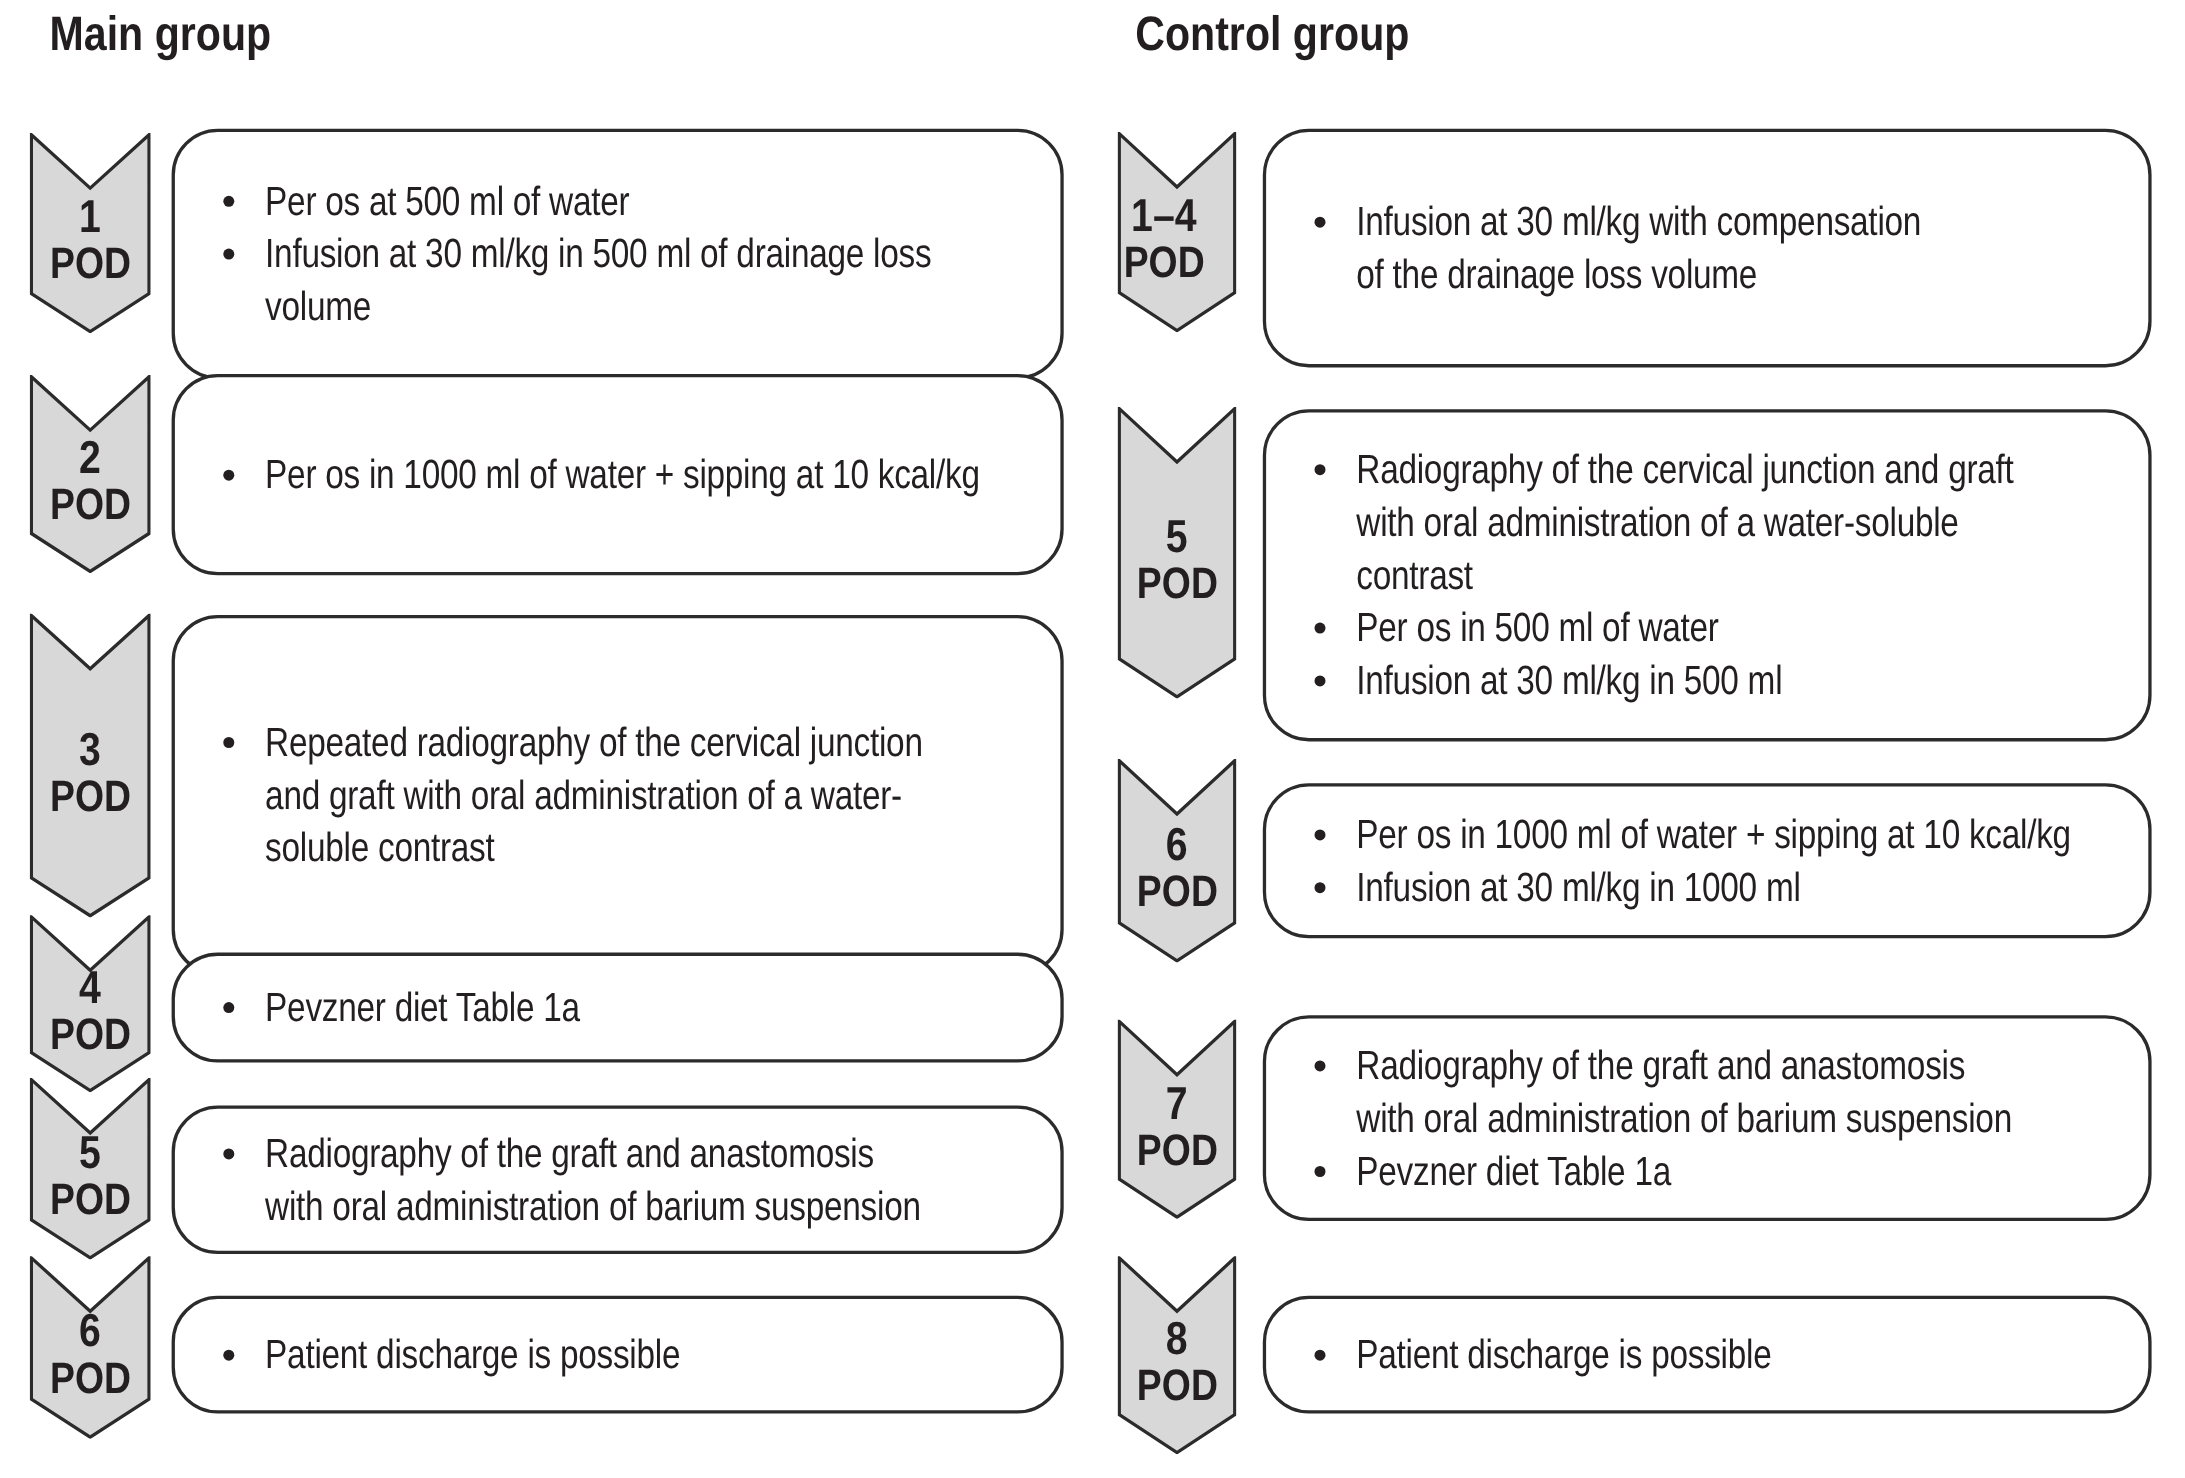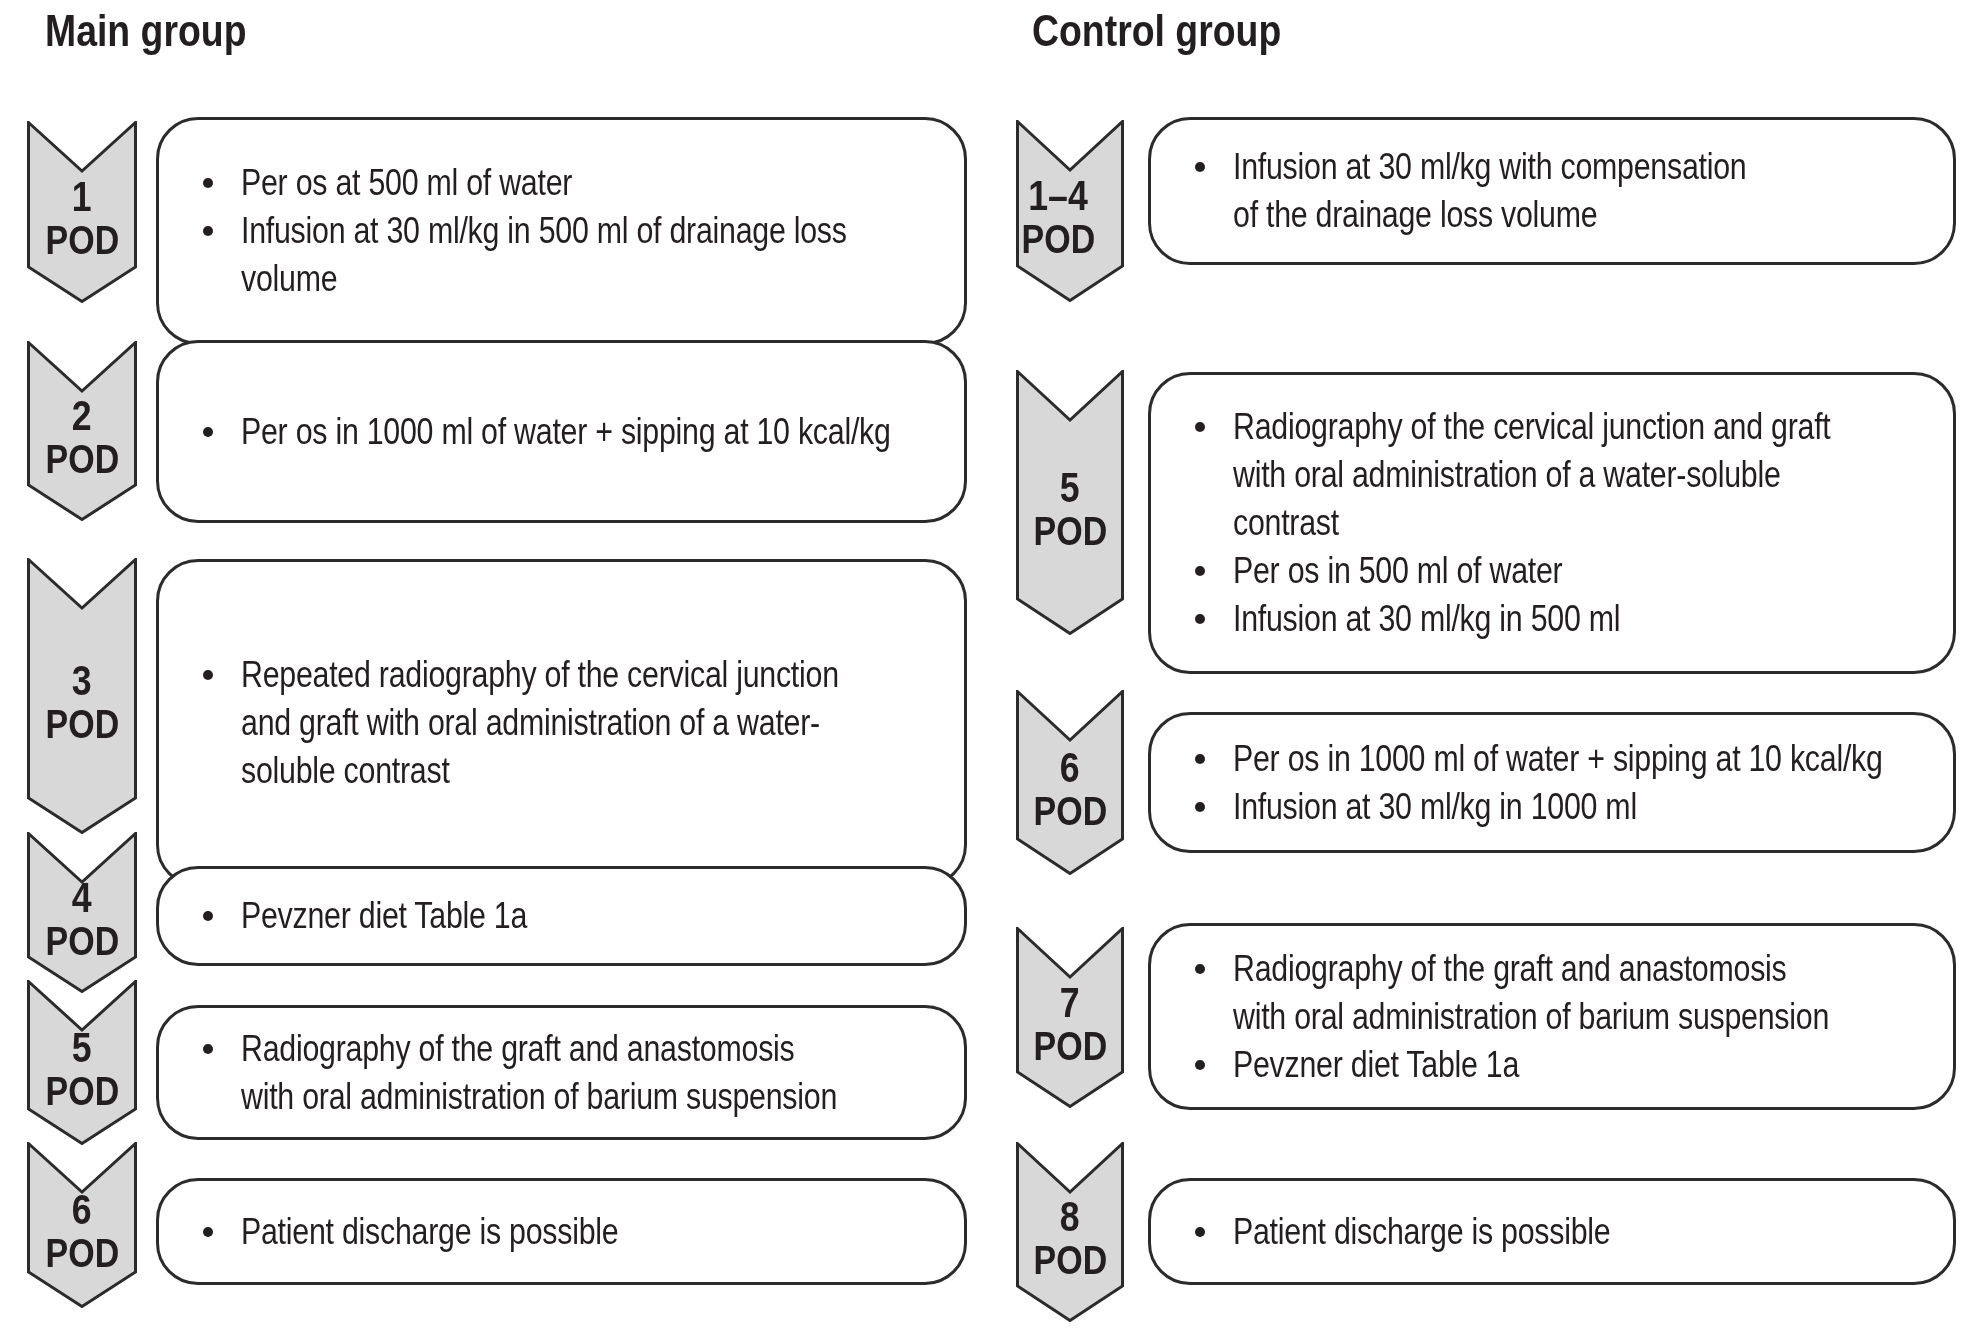--- a/index.html
+++ b/index.html
@@ -160,21 +160,21 @@
       </ul>
     </div>
     <div class="col-title condensed" style="left: 1032px; top: 7px;">Control group</div>
     <svg class="pod-arrow" width="108" height="182" viewBox="0 0 108 182" style="left: 1016px; top: 120px;">
       <polygon points="1.5,1.5 54,50 106.5,1.5 106.5,146 54,180.5 1.5,146" fill="#d8d8d8" stroke="#2b2b2b" stroke-width="3" stroke-linejoin="miter"></polygon>
     </svg>
     <div class="pod-label" style="left: 1016px; width: 84px; top: 170px; height: 96px;">
       <span class="pod-num">1–4</span>
       <span class="pod-word">POD</span>
     </div>
-    <div class="step-box" style="left: 1148px; top: 117px; width: 808px; height: 148px;">
+    <div class="step-box" style="left: 1148px; top: 117px; width: 808px; height: 217px;">
       <ul class="step-bullets">
         <li>
           <div class="bullet-line">Infusion at 30 ml/kg with compensation</div>
           <div class="bullet-line">of the drainage loss volume</div>
         </li>
       </ul>
     </div>
     <svg class="pod-arrow" width="108" height="265" viewBox="0 0 108 265" style="left: 1016px; top: 370px;">
       <polygon points="1.5,1.5 54,50 106.5,1.5 106.5,229 54,263.5 1.5,229" fill="#d8d8d8" stroke="#2b2b2b" stroke-width="3" stroke-linejoin="miter"></polygon>
     </svg>

